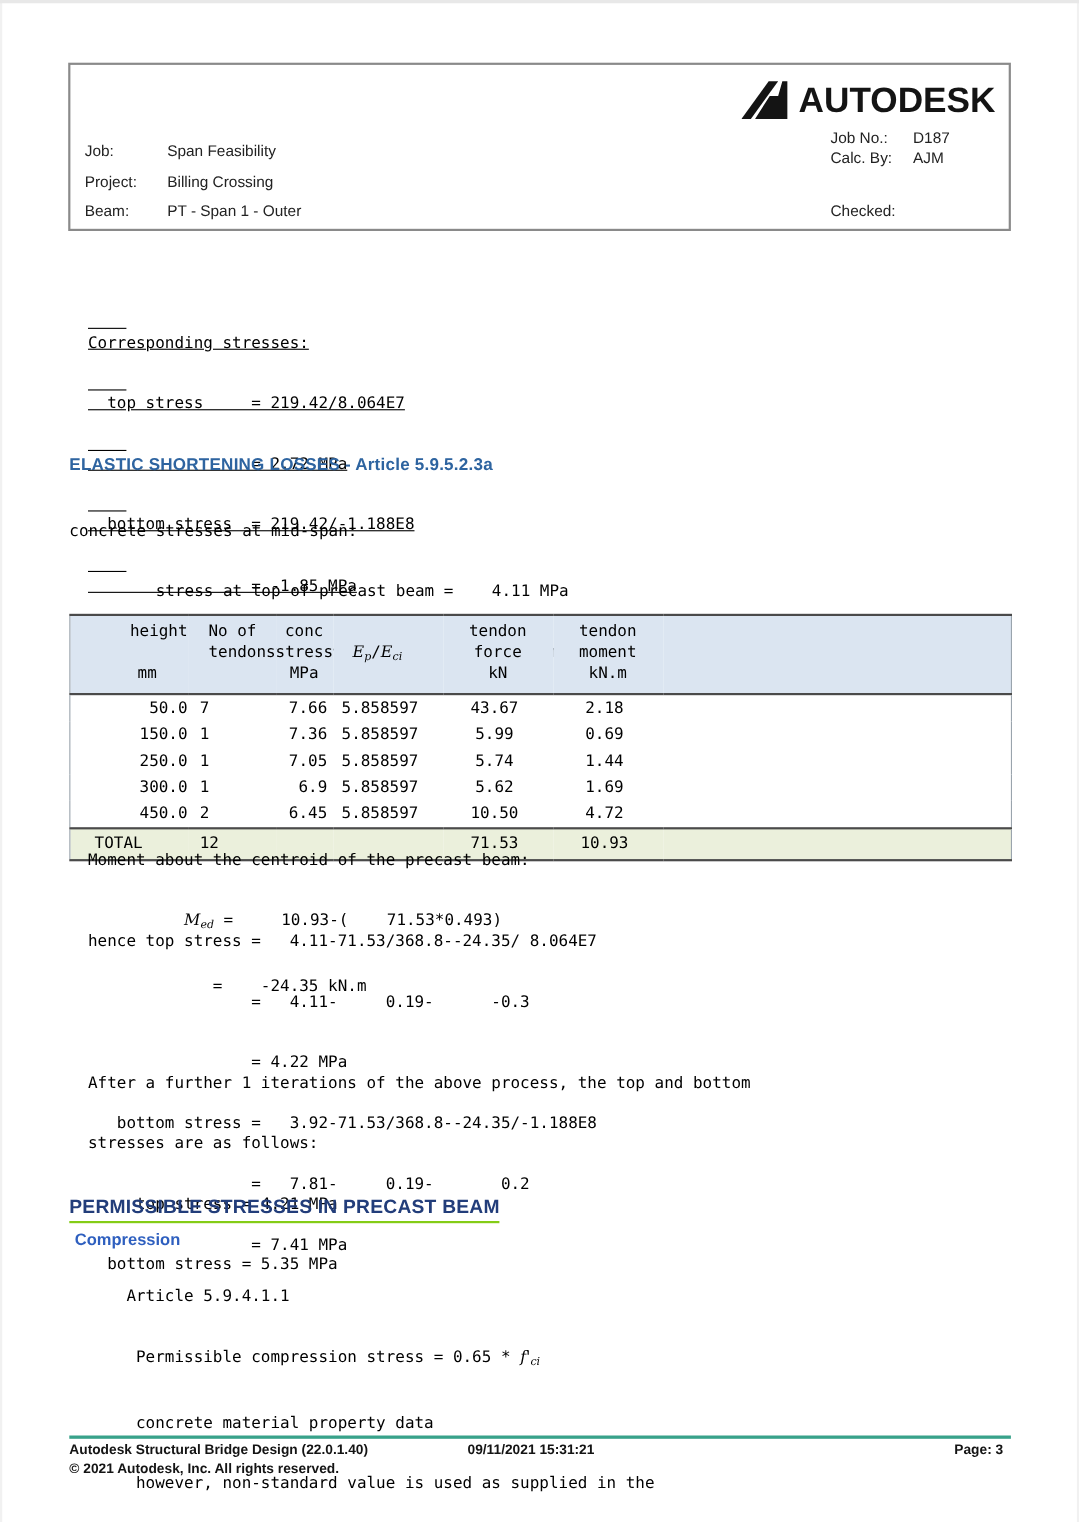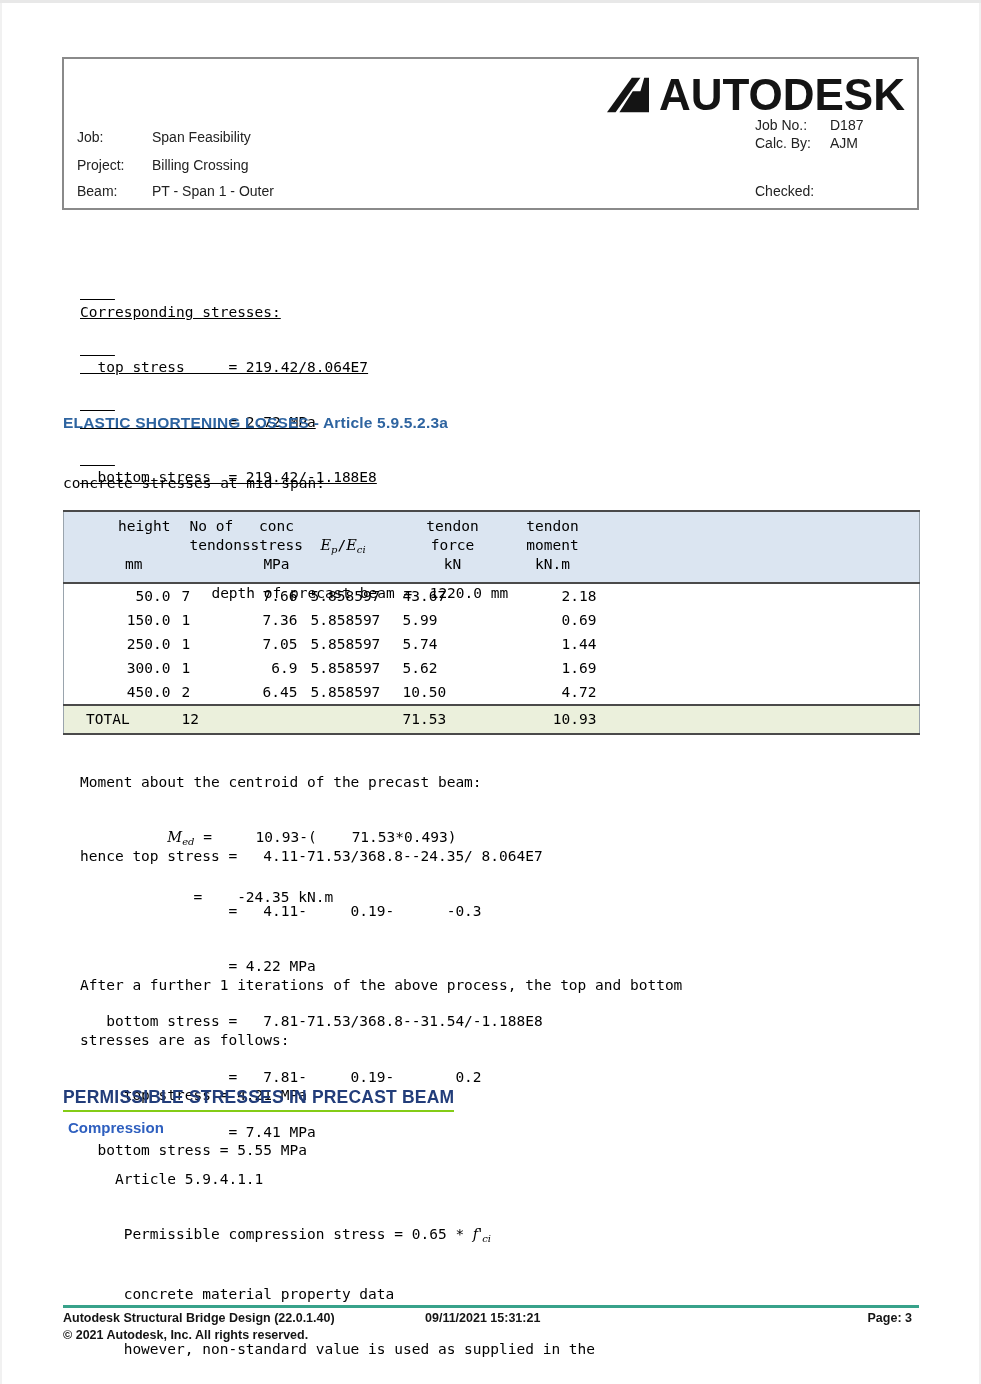--- a/index.html
+++ b/index.html
@@ -9,21 +9,21 @@
     font-family:"Liberation Sans", sans-serif; color:#1b1b1b; overflow:hidden;
     box-shadow: inset 0 3px 0 #e8e8e8, inset 2px 0 0 #f1f1f1, inset -2px 0 0 #f1f1f1;
   }
   
   .header-box {
     position:absolute; left:62px; top:57px; width:857px; height:153px;
     border:2px solid #8a8a8a; background:#fff;
   }
   .logo { position:absolute; right:12px; top:14px; display:flex; align-items:center; gap:10px; }
   .logo svg { display:block; }
-  .logo-text { font-size:44px; font-weight:bold; letter-spacing:0px; color:#141414; line-height:1; }
+  .logo-text { font-size:32px; font-weight:bold; letter-spacing:0px; color:#141414; line-height:1; }
   .hfield { position:absolute; font-size:14px; color:#222; white-space:nowrap; }
   .hlabel { display:inline-block; }
   .f-job      { left:13px; top:70px; }
   .f-project  { left:13px; top:98px; }
   .f-beam     { left:13px; top:124px; }
   .f-job .hval, .f-project .hval, .f-beam .hval { position:absolute; left:75px; }
   .f-jobno    { left:691px; top:58px; }
   .f-calcby   { left:691px; top:76px; }
   .f-checked  { left:691px; top:124px; }
   .f-jobno .hval, .f-calcby .hval { position:absolute; left:75px;text-align:right; }
@@ -54,40 +54,40 @@
     font-size:15px; font-weight:bold; color:#2E5FBF;
   }
   var { font-style:italic; font-family:"DejaVu Serif", serif; }
   sub { font-size:10px; font-style:italic; font-family:"DejaVu Serif", serif; vertical-align:-3px; }
   
   .stress-table-wrap { position:absolute; left:63px; top:510px; width:857px; }
   table.stress {
     width:857px; border-collapse:collapse; table-layout:fixed;
     font-family:"DejaVu Sans Mono","Liberation Mono",monospace; font-size:14.5px; color:#000;
     border-top:2px solid #4a4a4a; border-bottom:2px solid #4a4a4a;
-    border-left:1px solid #9aa4ad; border-right:1px solid #9aa4ad;
+    border-left:1px solid #9aa4ad; border-right:1px solid #9aa4ad;margin-top:48px;
   }
   col.c1{width:107px;} col.c2{width:80px;} col.c3{width:52px;}
   col.c4{width:100px;} col.c5{width:100px;} col.c6{width:100px;} col.c7{width:auto;}
   thead th { background:#dbe5f1; font-weight:normal; vertical-align:top; padding-top:5px; padding-bottom:4px; }
   thead tr { border-bottom:2px solid #4a4a4a; }
   .hl { line-height:19px; white-space:pre; min-height:19px; }
   th.c1 .hl { text-align:right; }
   th.c1 .hl-mm { padding-right:28px; }
   th.c2 .hl { text-align:left; padding-left:19px; }
   th.c3 .hl { text-align:center; }
   th.c4 .hl { text-align:left; padding-left:18px; }
   th.c5 .hl, th.c6 .hl { text-align:center; }
   td { height:24px; line-height:24px; white-space:pre; }
   td.c1 { text-align:right; }
   td.c2 { text-align:left; padding-left:11px; }
   td.c3 { text-align:right; padding-right:5px; }
   td.c4 { text-align:left; padding-left:8px; }
-  td.c5 { text-align:left; padding-right:6px; }
-  td.c6 { text-align:right; padding-right:6px; }
+  td.c5 { text-align:center; padding-right:6px; }
+  td.c6 { text-align:center; padding-right:6px; }
   tr.total-row { background:#ebf0dc; border-top:2px solid #4a4a4a; }
   tr.total-row td { height:27px; line-height:27px; }
   tr.total-row td.c1 { text-align:left; padding-left:22px; }
   
   .footer-rule { position:absolute; left:63px; top:1305px; width:856px; height:3px; background:#38a28a; }
   .footer-text { position:absolute; font-size:12.5px; font-weight:bold; color:#141414; white-space:nowrap; }
   .ft-product   { left:63px;  top:1311px; }
   .ft-datetime  { left:425px; top:1311px; }
   .ft-page      { right:69px; top:1311px; }
   .ft-copyright { left:63px;  top:1328px; }
@@ -257,30 +257,30 @@
   <div class="block b-moment mono">
     <div class="mono-line">Moment about the centroid of the precast beam:</div>
     <div class="mono-line"><span>          </span><var>M</var><sub>ed</sub><span> =     10.93-(    71.53*0.493)</span></div>
     <div class="mono-line">             =    -24.35 kN.m</div>
   </div>
 
   <div class="block b-hence mono">
     <div class="mono-line">hence top stress =   4.11-71.53/368.8--24.35/ 8.064E7</div>
     <div class="mono-line">                 =   4.11-     0.19-      -0.3</div>
     <div class="mono-line">                 = 4.22 MPa</div>
-    <div class="mono-line">   bottom stress =   7.81-71.53/368.8--31.54/-1.188E8</div>
+    <div class="mono-line">   bottom stress =   3.92-71.53/368.8--24.35/-1.188E8</div>
     <div class="mono-line">                 =   7.81-     0.19-       0.2</div>
     <div class="mono-line">                 = 7.41 MPa</div>
   </div>
 
   <div class="block b-iter mono">
     <div class="mono-line">After a further 1 iterations of the above process, the top and bottom</div>
     <div class="mono-line">stresses are as follows:</div>
     <div class="mono-line">     top stress = 4.21 MPa</div>
-    <div class="mono-line">  bottom stress = 5.55 MPa</div>
+    <div class="mono-line">  bottom stress = 5.35 MPa</div>
   </div>
 
   <div class="h-perm">PERMISSIBLE STRESSES IN PRECAST BEAM</div>
   <div class="h-comp">Compression</div>
   <div class="block b-article mono">
     <div class="mono-line">    Article 5.9.4.1.1</div>
     <div class="mono-line"><span>     Permissible compression stress = 0.65 * </span><var>f'</var><sub>ci</sub></div>
     <div class="mono-line">     concrete material property data</div>
     <div class="mono-line">     however, non-standard value is used as supplied in the</div>
     

